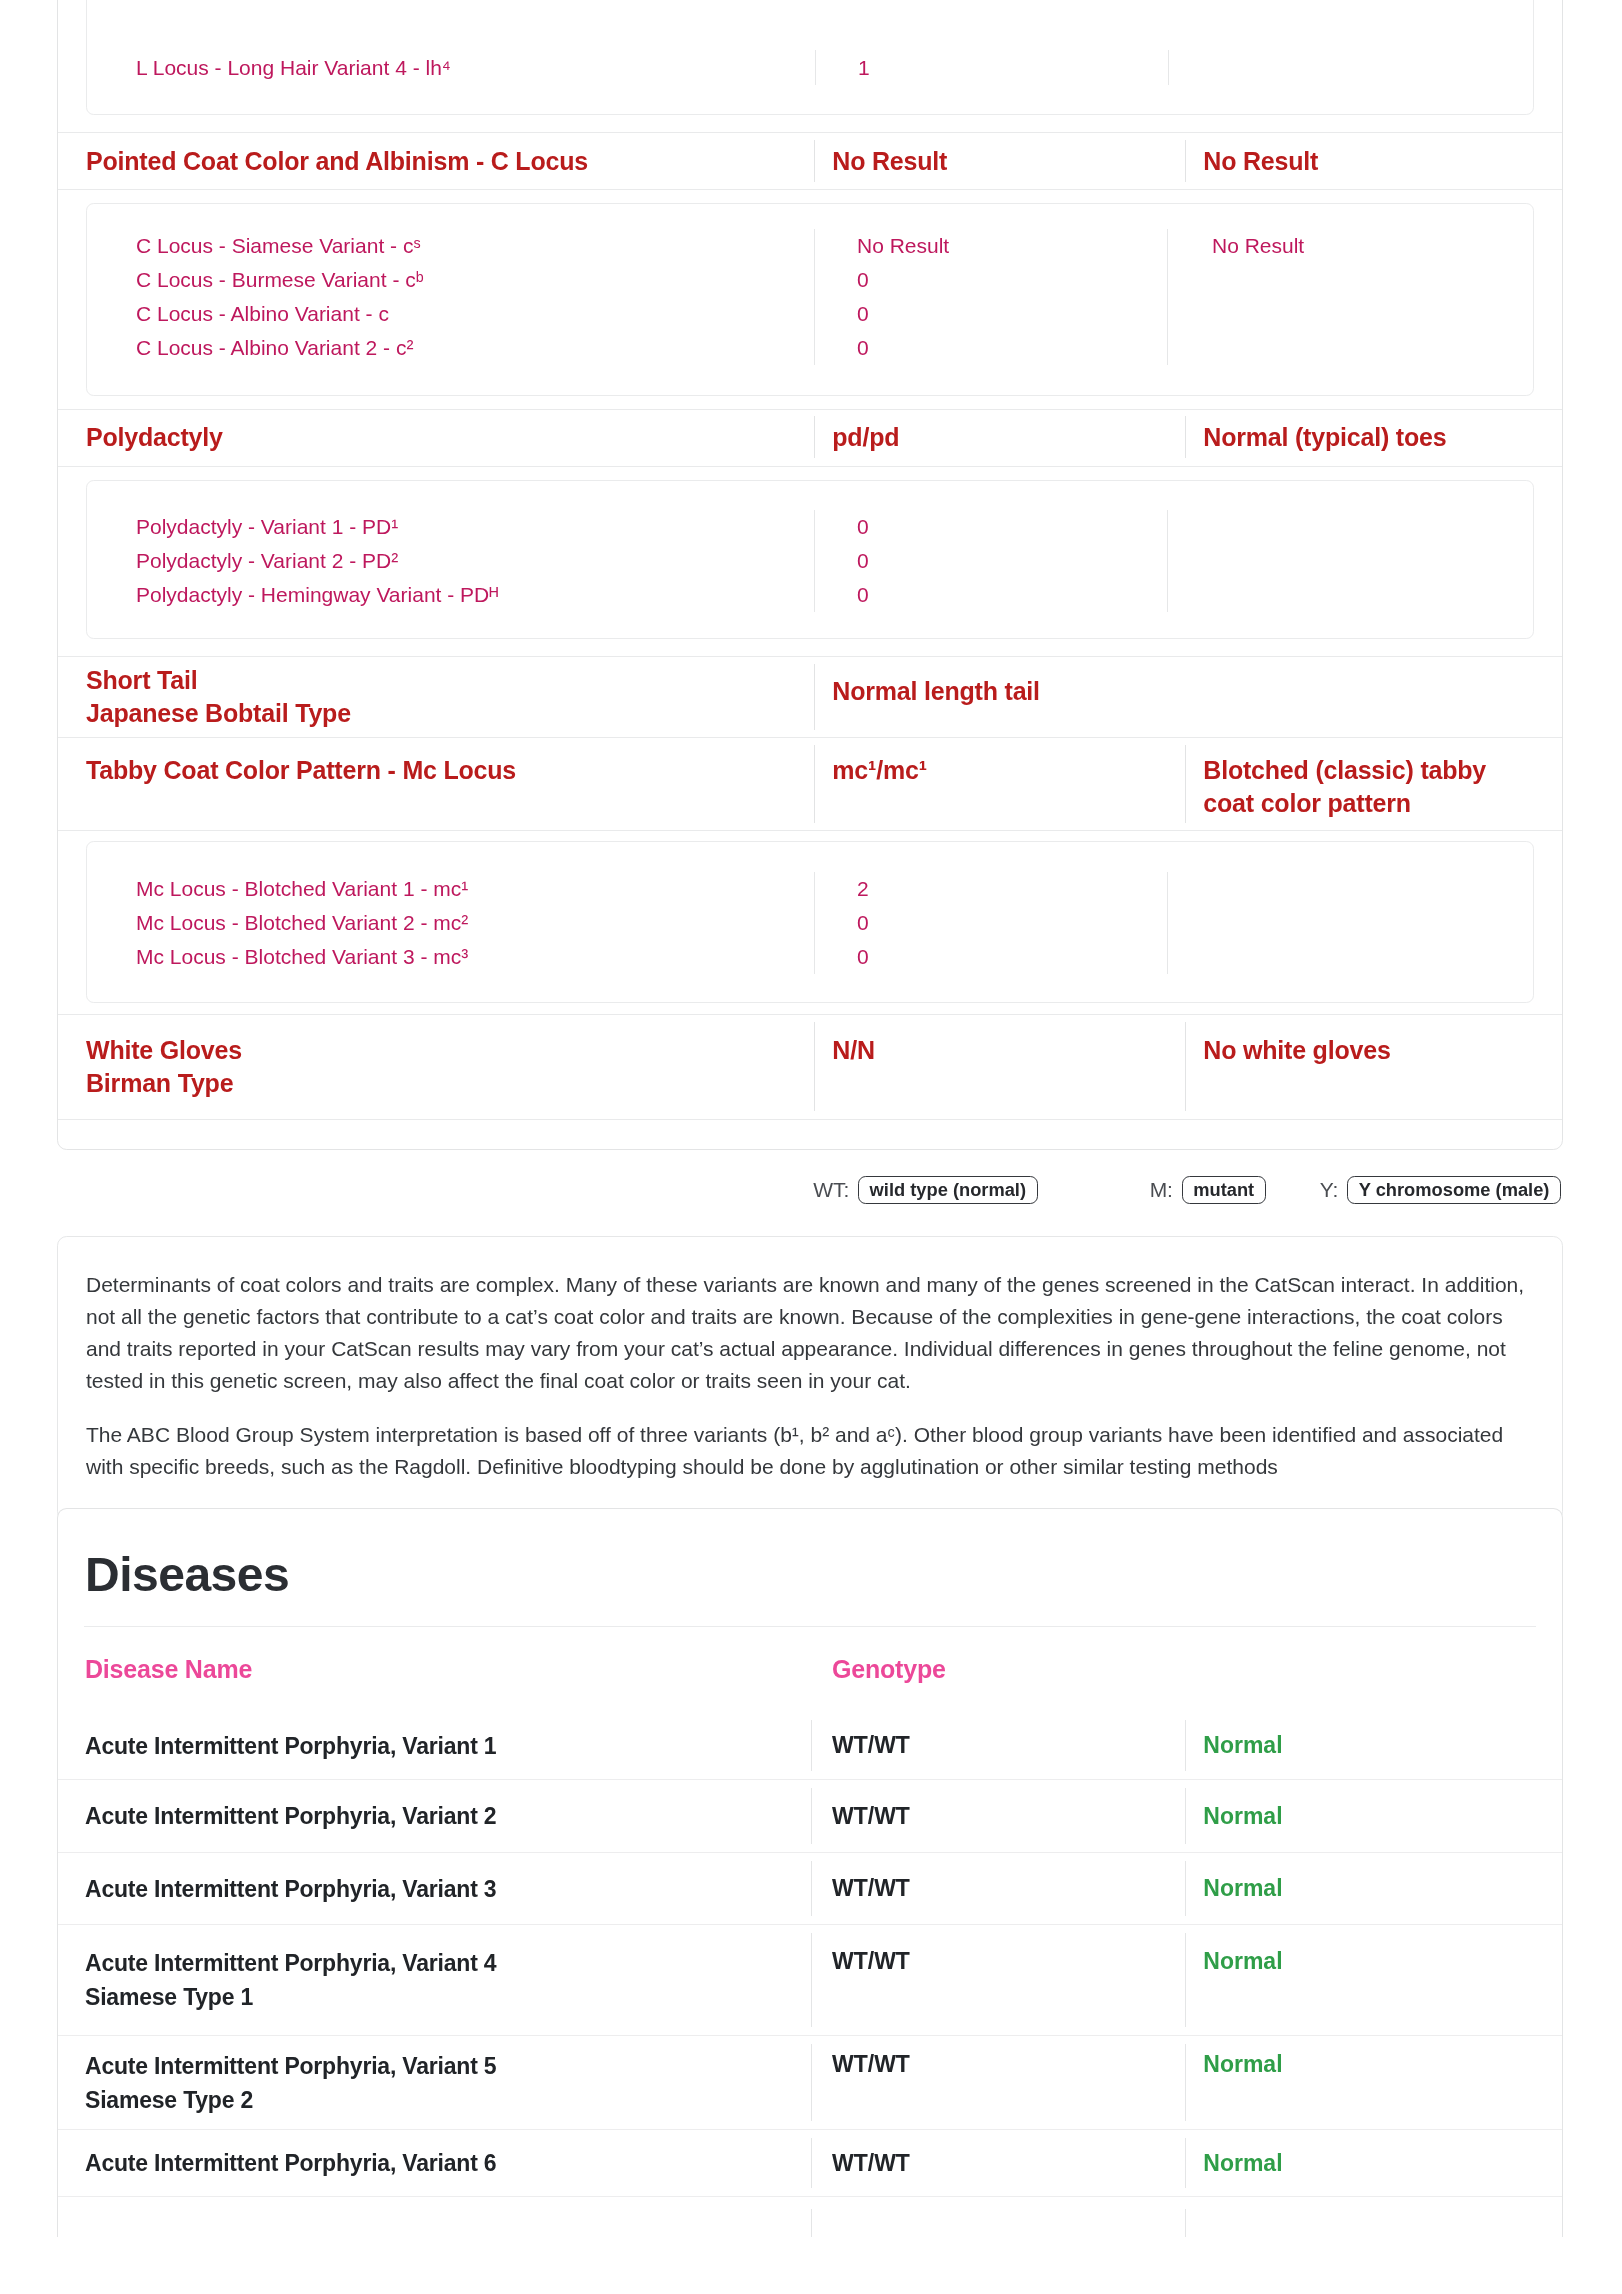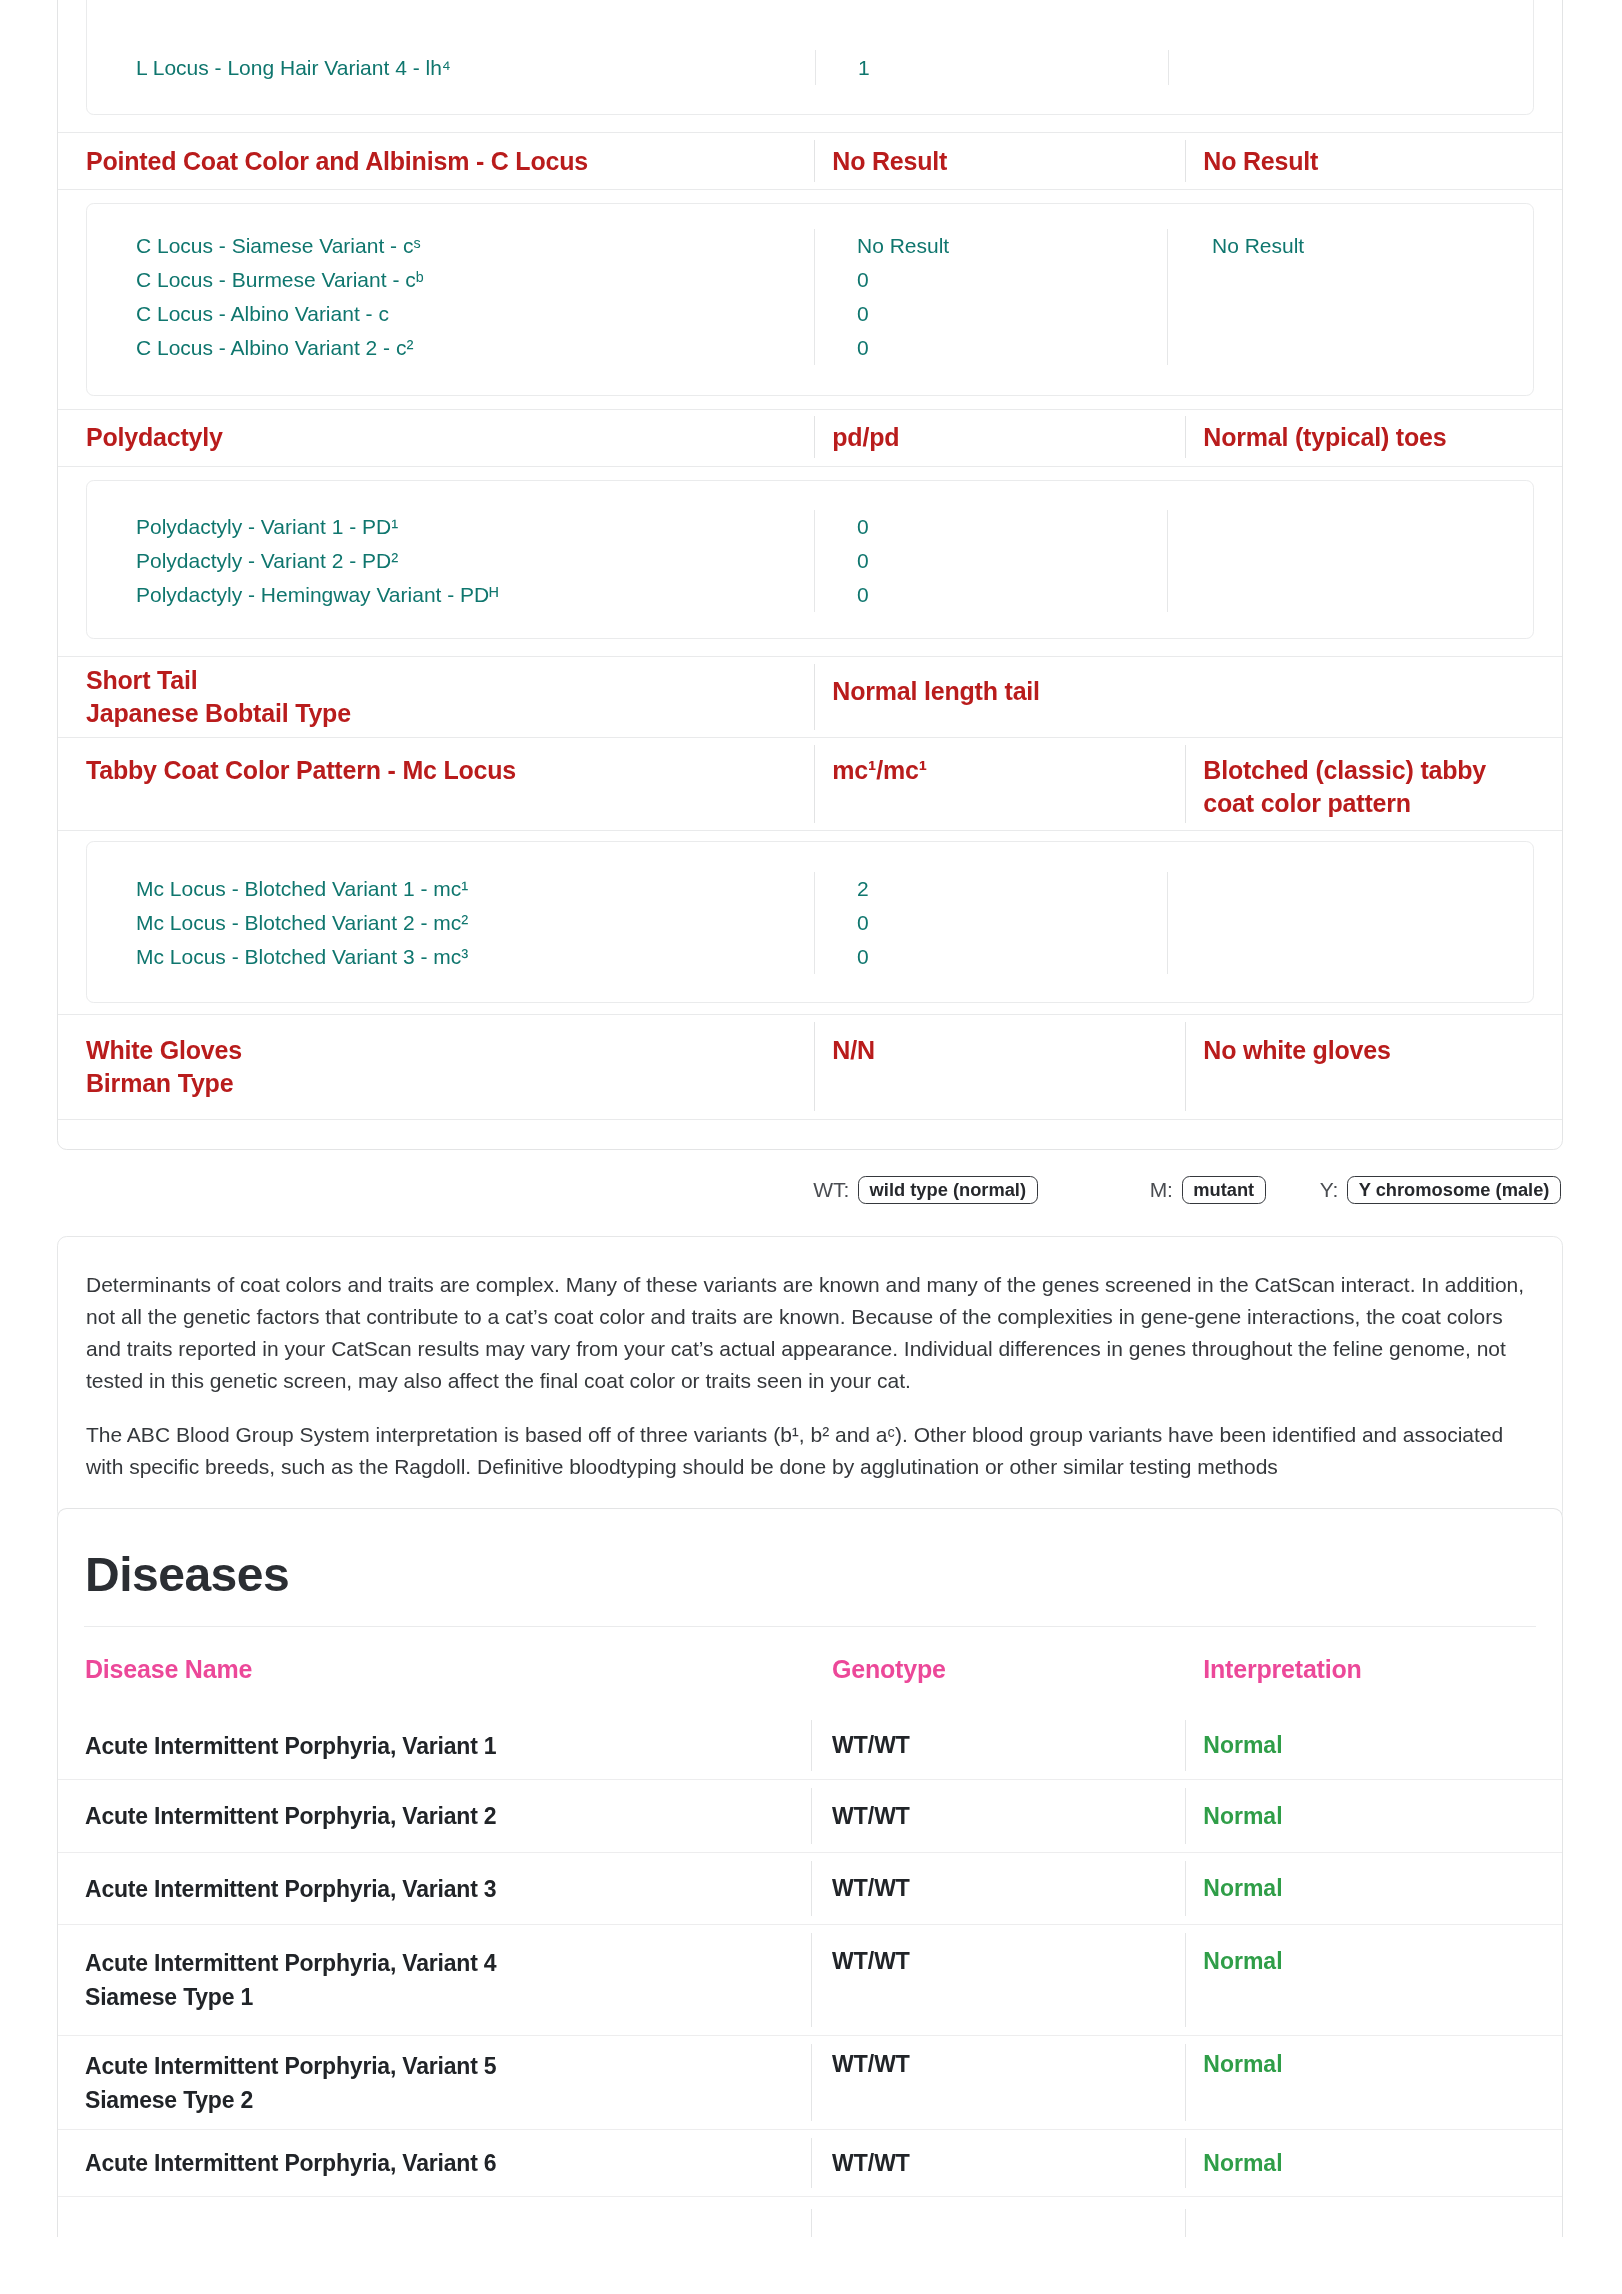--- a/index.html
+++ b/index.html
@@ -25,21 +25,21 @@
   .tc.c2{padding-left:18.3px;}
   .tc.c3{padding-left:18.3px;padding-right:23px;}
   .tc.c2::before,.tc.c3::before{
     content:"";position:absolute;left:0;top:6.8px;bottom:7.7px;width:1.4px;background:#e2e3e4;
   }
   .subtable{
     margin:0 28px;border:1.4px solid #eaebec;border-radius:7.7px;
     box-sizing:border-box;background:#fff;
   }
   .srow{display:grid;grid-template-columns:727px 353px 1fr;line-height:34px;}
-  .sc{font-size:21px;color:#0f766e;box-sizing:border-box;}
+  .sc{font-size:21px;color:#be185d;box-sizing:border-box;}
   .sc.s1{padding-left:49px;}
   .sc.s2{border-left:1.4px solid #e6e7e8;padding-left:42px;}
   .sc.s3{border-left:1.4px solid #e6e7e8;padding-left:44px;}
   .subtable.partial{height:170px;overflow:hidden;position:relative;border-radius:7.7px;}
   .subtable.partial .srow{margin-top:104px;line-height:35px;grid-template-columns:728px 353px 1fr;}
   .footer-strip{height:29px;}
   
   #legend{
     position:absolute;top:1176px;left:57px;width:1504px;
     display:flex;justify-content:flex-end;align-items:center;
@@ -222,21 +222,20 @@
   <p>The ABC Blood Group System interpretation is based off of three variants (b¹, b² and aᶜ). Other blood group variants have been identified and associated with specific breeds, such as the Ragdoll. Definitive bloodtyping should be done by agglutination or other similar testing methods</p>
 </div>
 
 <div class="card" id="diseases-card">
   <h1 id="disease-title">Diseases</h1>
   <div class="d-divider"></div>
 
   <div class="drow" style="height:85px;">
     <div class="dc c1 dh">Disease Name</div>
     <div class="dc c2 dh">Genotype</div>
-    <div class="dc c3 dh">Interpretation</div>
   </div>
 
   <div class="drow body rule" style="height:68px;">
     <div class="dc c1 d-name">Acute Intermittent Porphyria, Variant 1</div>
     <div class="dc c2 d-geno">WT/WT</div>
     <div class="dc c3 d-interp" style="color: rgb(47, 158, 72);">Normal</div>
   </div>
 
   <div class="drow body rule" style="height:73px;">
     <div class="dc c1 d-name">Acute Intermittent Porphyria, Variant 2</div>

